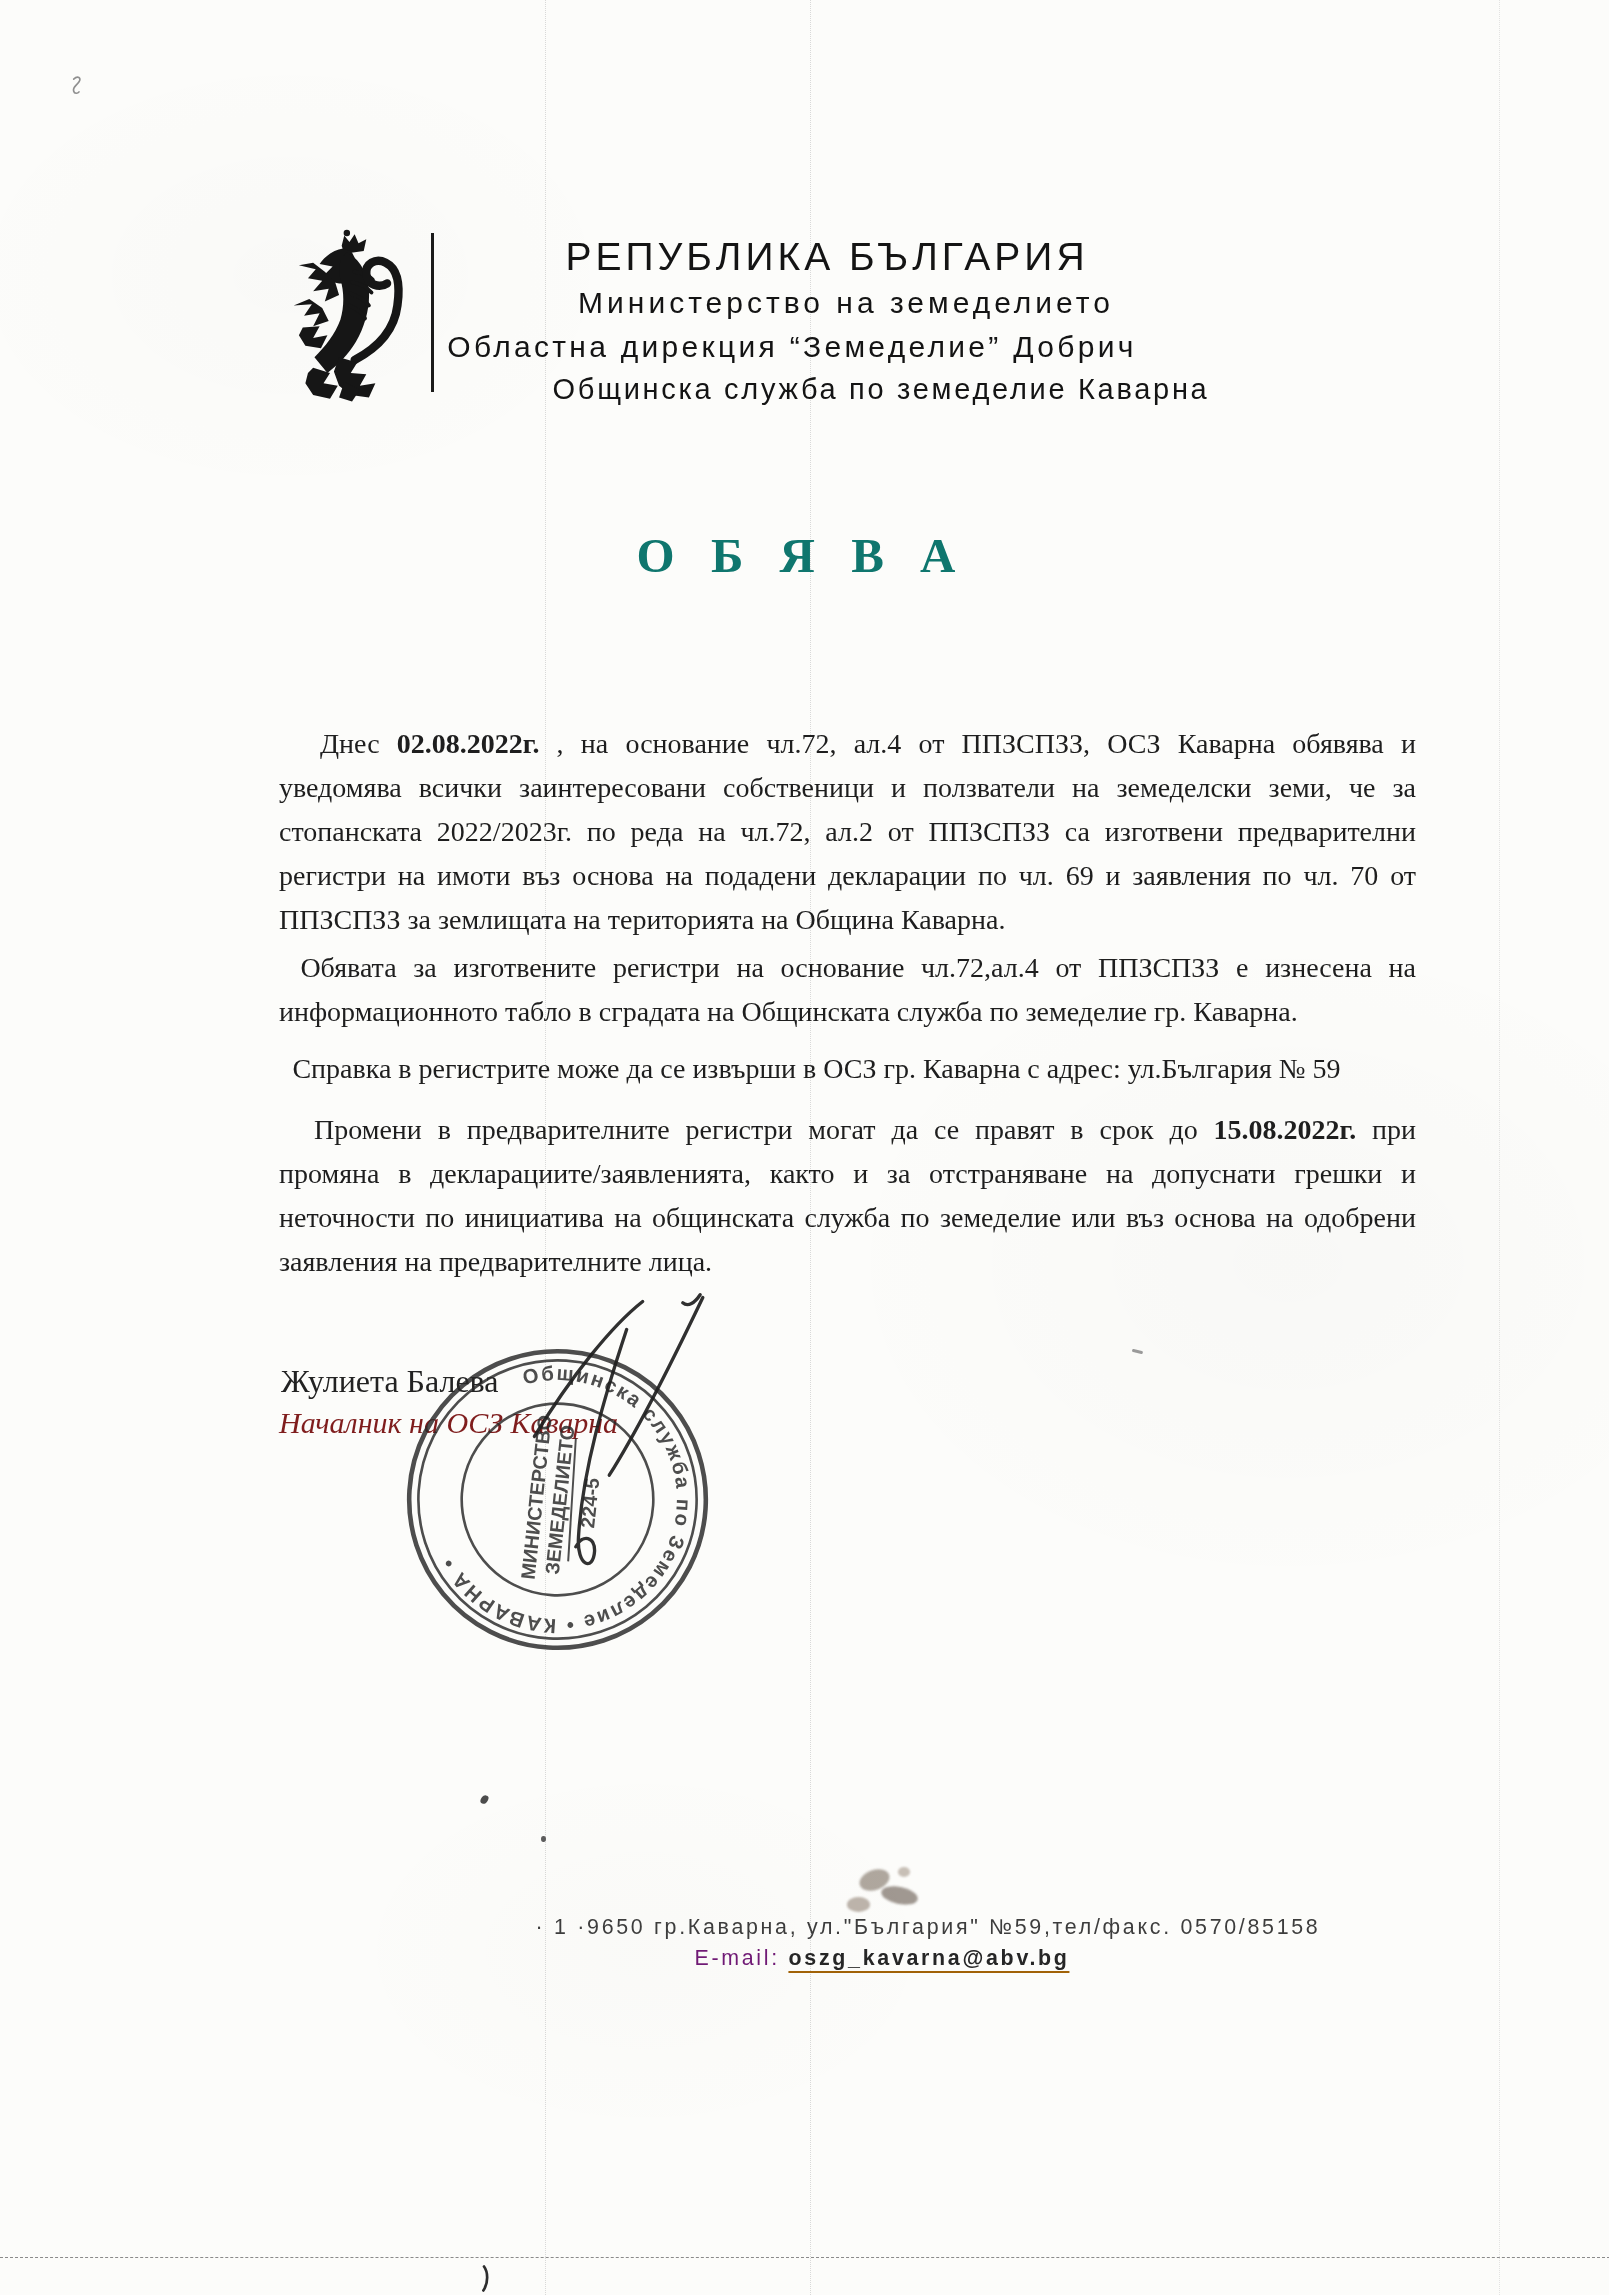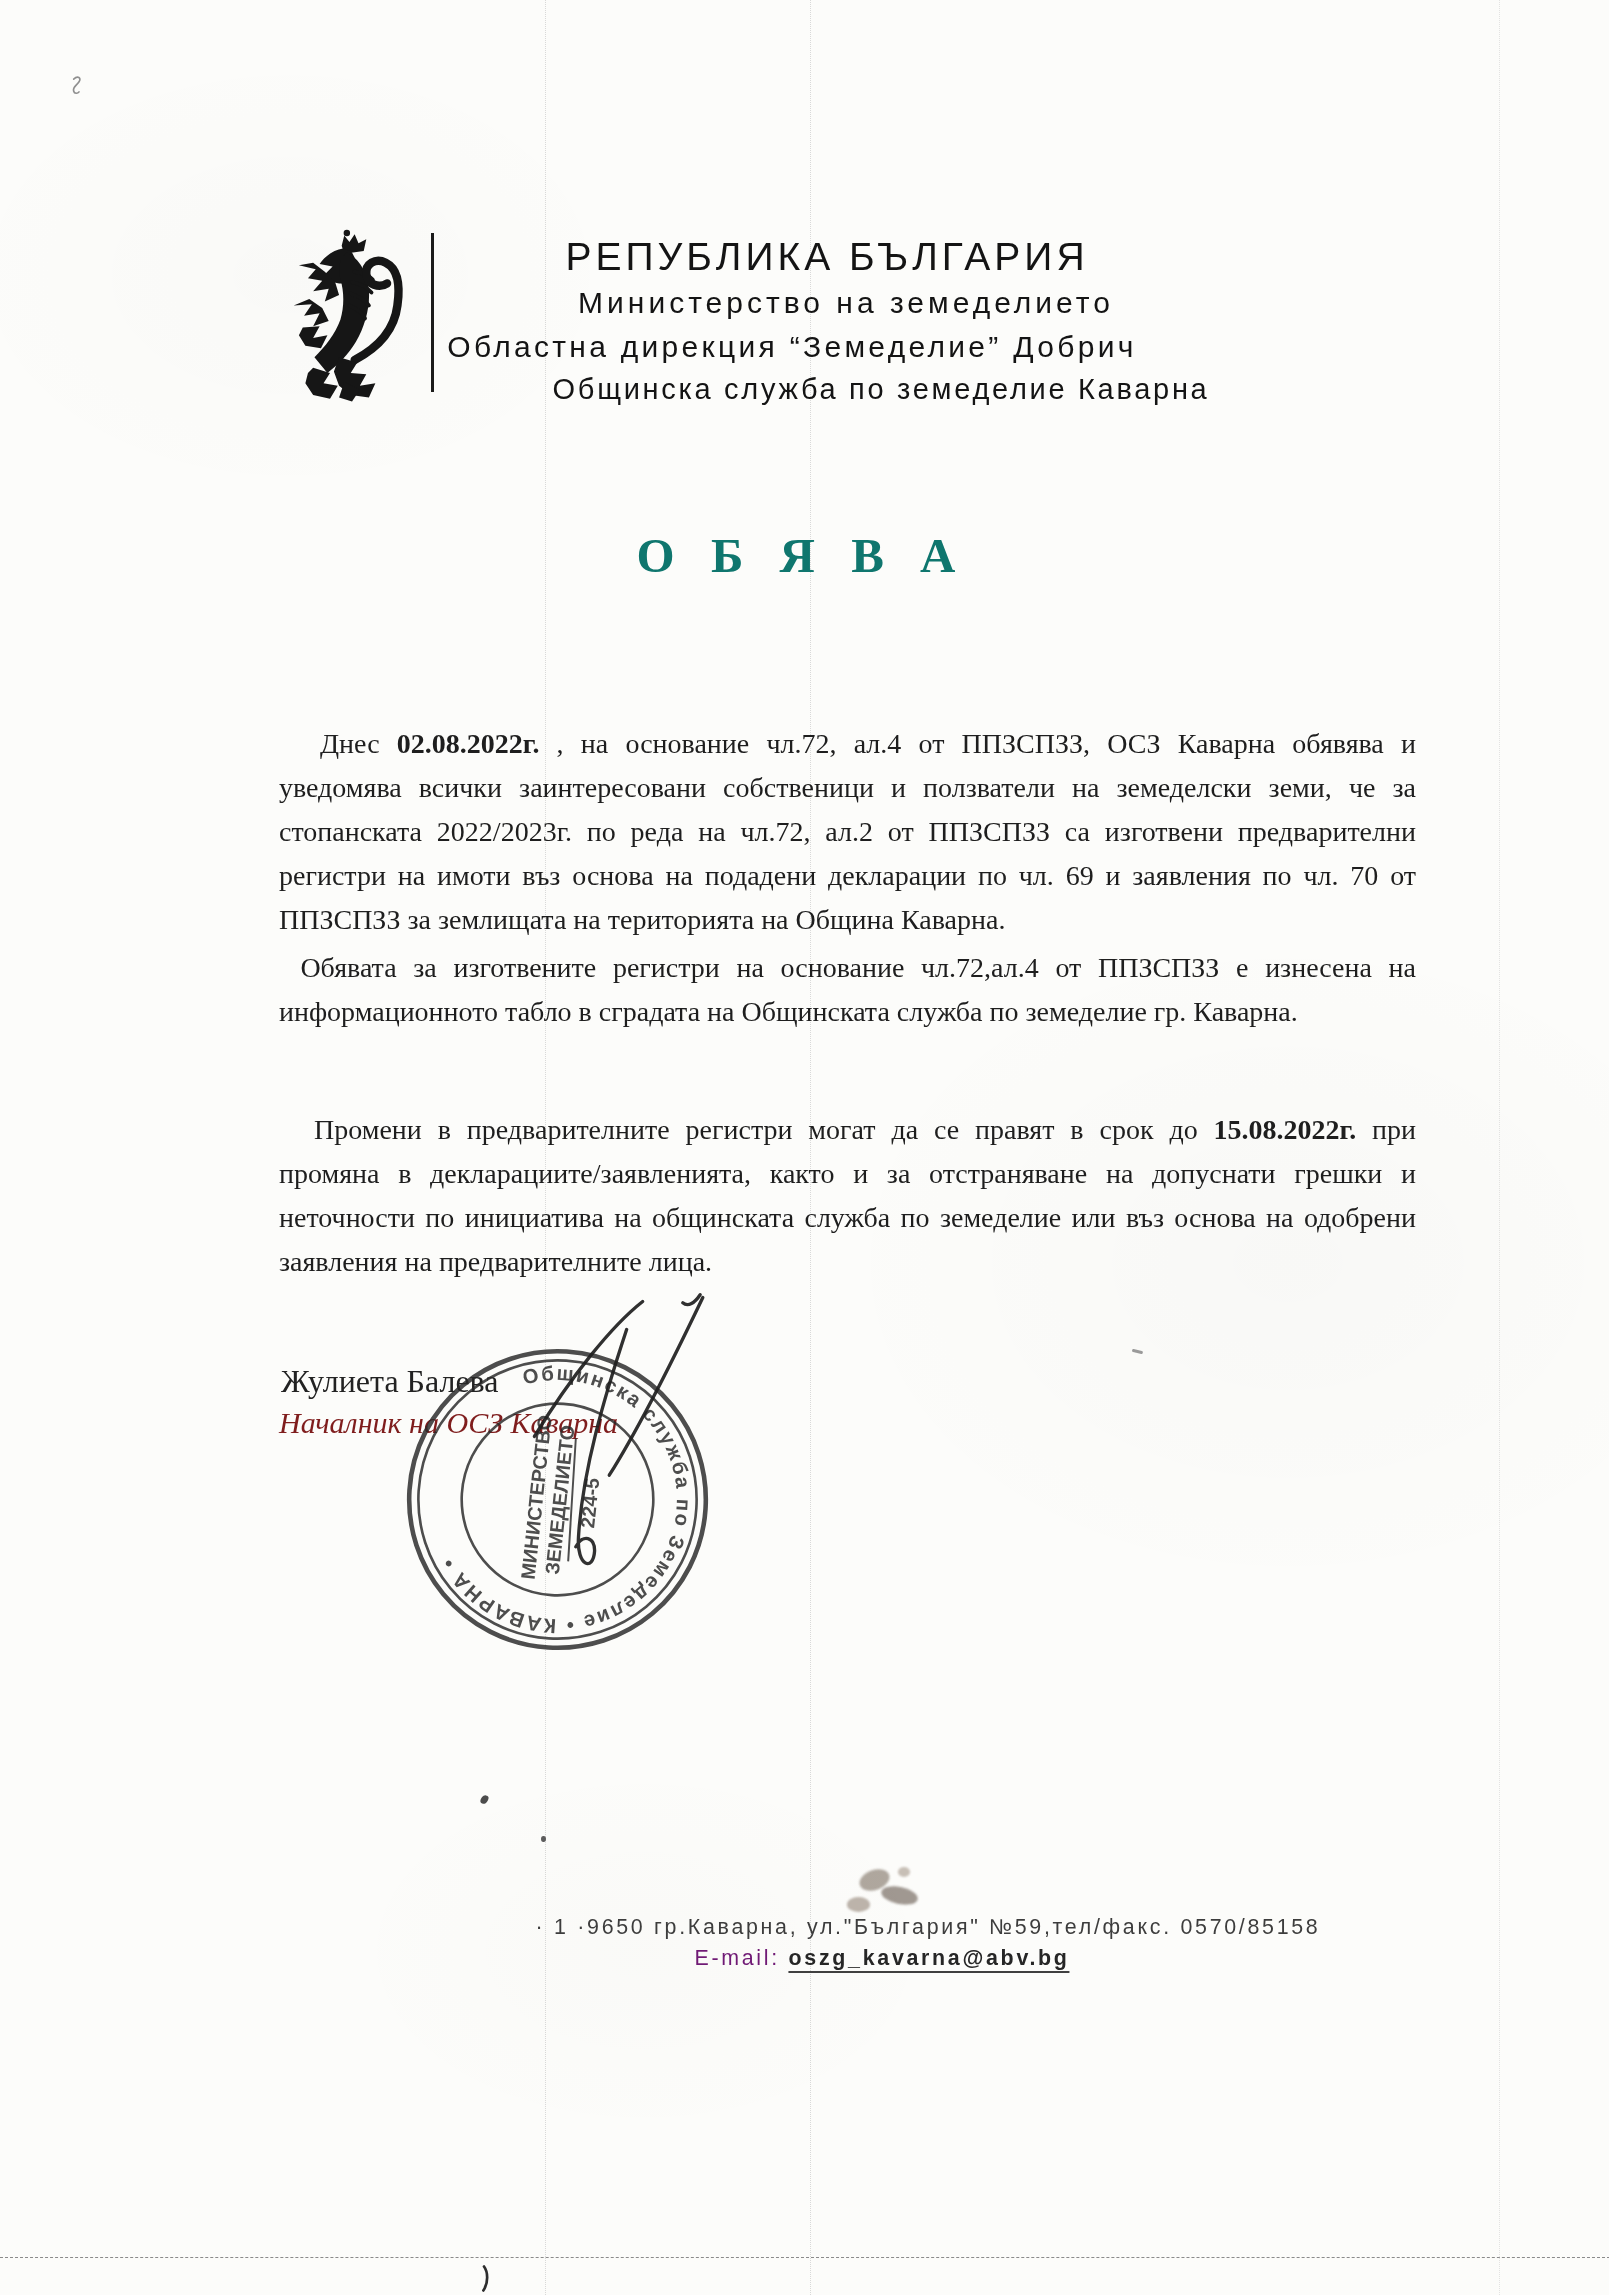--- a/index.html
+++ b/index.html
@@ -49,21 +49,21 @@
   .sig-name{position:absolute;left:281px;top:1363px;font-size:32px;font-weight:400;color:#222;white-space:nowrap;}
   .sig-role{position:absolute;left:279px;top:1406px;font-size:30px;font-style:italic;color:#7f1d1d;white-space:nowrap;}
   .stamp-wrap{position:absolute;left:400px;top:1342px;width:315px;height:315px;opacity:0.92;}
   .signature-svg{position:absolute;left:374px;top:1256px;width:401px;height:401px;}
 
   
   .footer-line{position:absolute;transform:translateX(-50%);white-space:nowrap;
     font-family:"Liberation Sans",sans-serif;font-size:21.4px;letter-spacing:2.7px;color:#3d3d3d;}
   .footer-1{left:928px;top:1915px;}
   .footer-2{left:882px;top:1946px;}
-  .footer-email{font-weight:700;color:#262626;border-bottom:2px solid #404040;padding-bottom:1.3px;}
+  .footer-email{font-weight:700;color:#262626;border-bottom:2px solid #a16207;padding-bottom:1.3px;}
   .footer-email-label{color:#701a75;}
 
   
   .artifact{position:absolute;pointer-events:none;}
   .speck-a{left:481px;top:1795px;width:6.7px;height:8.7px;background:#4c4c4c;border-radius:60% 40% 55% 45%;transform:rotate(25deg);}
   .speck-b{left:541px;top:1836px;width:4.7px;height:6px;background:#5c5c5c;border-radius:50%;}
   .dash-a{left:1132px;top:1350px;width:10.7px;height:2.7px;background:#9a9a9a;border-radius:1.3px;transform:rotate(14deg);}
   .smudge{left:834px;top:1858px;width:100px;height:74px;}
   .smudge i{position:absolute;display:block;background:rgba(98,82,66,0.5);border-radius:50%;filter:blur(1.3px);}
   .smudge .s1{left:25.4px;top:12px;width:31px;height:20px;transform:rotate(-20deg);}
@@ -121,20 +121,21 @@
   <div class="org-line org-line-2">Министерство на земеделието</div>
   <div class="org-line org-line-3">Областна дирекция “Земеделие” Добрич</div>
   <div class="org-line org-line-4">Общинска служба по земеделие Каварна</div>
 
   <div class="doc-title">О Б Я В А</div>
 
   <p class="body-par p1"><span>Днес </span><b>02.08.2022г.</b><span> , на основание чл.72, ал.4 от ППЗСПЗЗ, ОСЗ Каварна обявява и уведомява всички заинтересовани собственици и ползватели на земеделски земи, че за стопанската 2022/2023г. по реда на чл.72, ал.2 от ППЗСПЗЗ са изготвени предварителни регистри на имоти въз основа на подадени декларации по чл. 69 и заявления по чл. 70 от ППЗСПЗЗ за землищата на територията на Община Каварна.</span></p>
 
   <p class="body-par p2"><span>Обявата за изготвените регистри на основание чл.72,ал.4 от ППЗСПЗЗ е изнесена на информационното табло в сградата на Общинската служба по земеделие гр. Каварна.</span></p>
 
+  <p class="body-par p3"><span>Справка в регистрите може да се извърши в ОСЗ  гр. Каварна с адрес: ул.България № 59</span></p>
 
   <p class="body-par p4"><span>Промени в предварителните регистри могат да се правят в срок до </span><b>15.08.2022г.</b><span> при промяна в декларациите/заявленията, както и за отстраняване на допуснати грешки и неточности по инициатива на общинската служба по земеделие или въз основа на одобрени заявления на предварителните лица.</span></p>
 
   <div class="sig-name">Жулиета Балева</div>
   <div class="sig-role">Началник на ОСЗ Каварна</div>
 
   <div class="stamp-wrap">
     <svg viewBox="0 0 480 480" width="315" height="315">
       <defs>
         <path id="ringPath" d="M240,58 a182,182 0 1,1 -0.2,0"></path>

